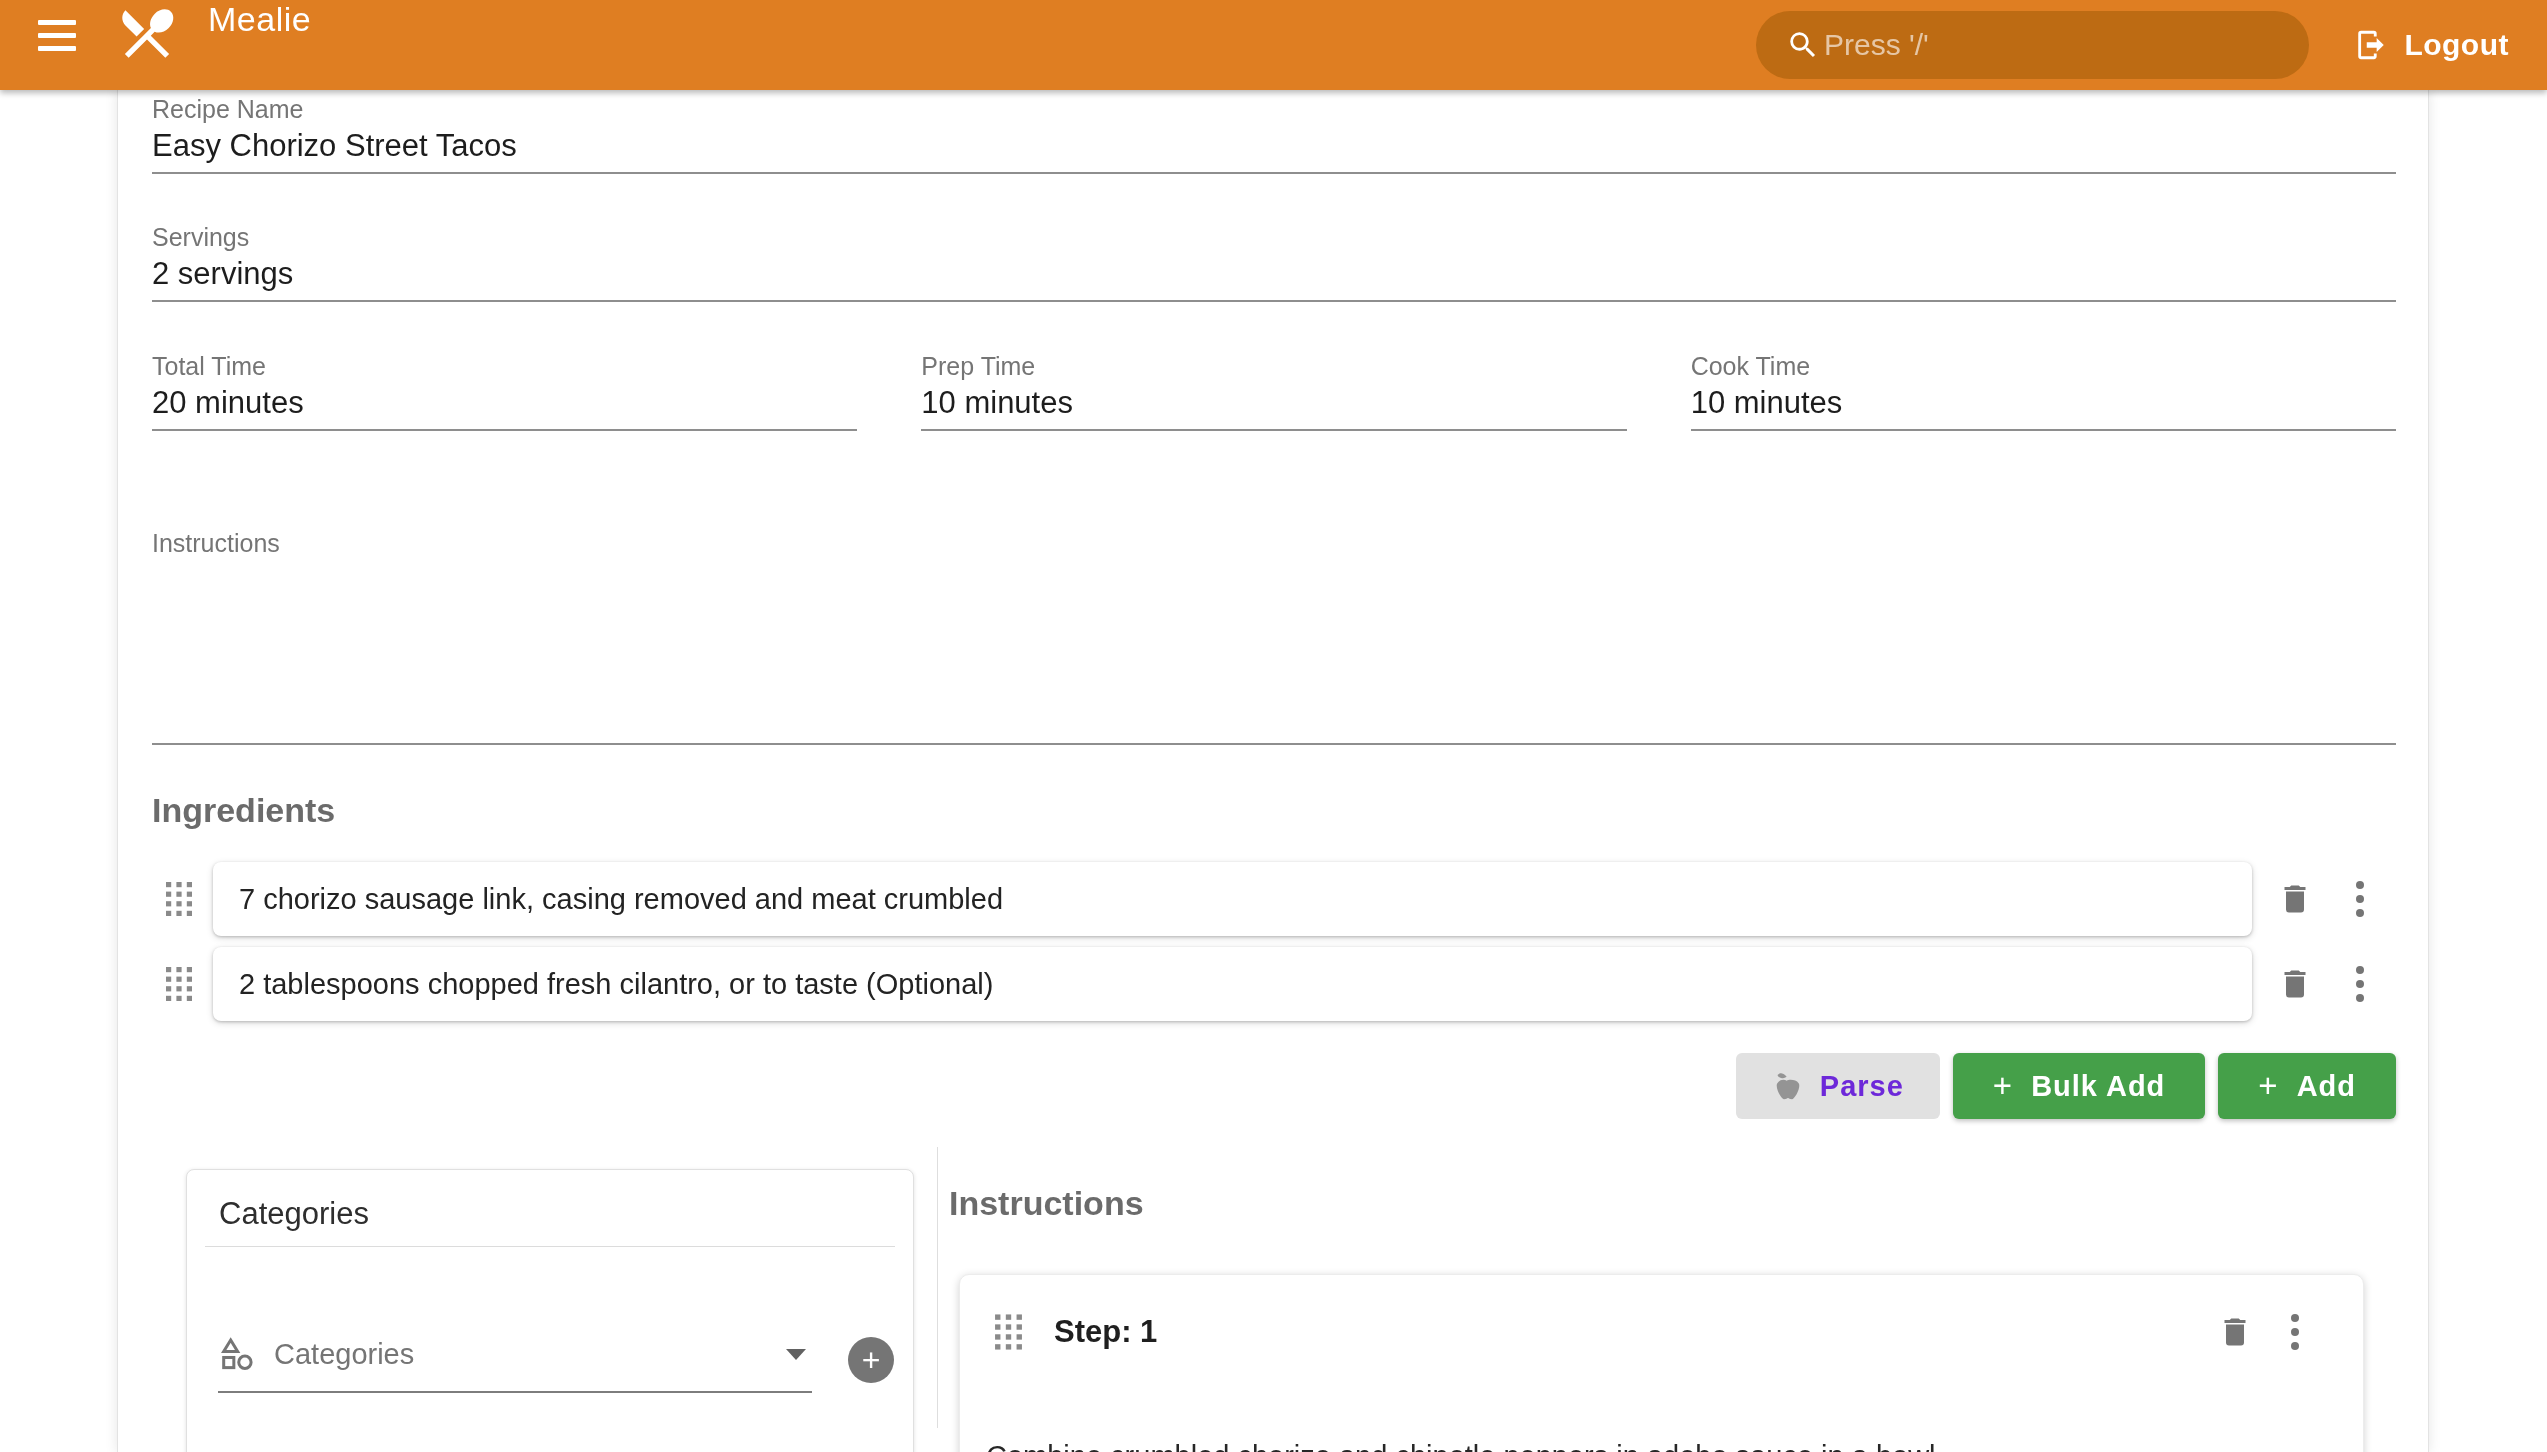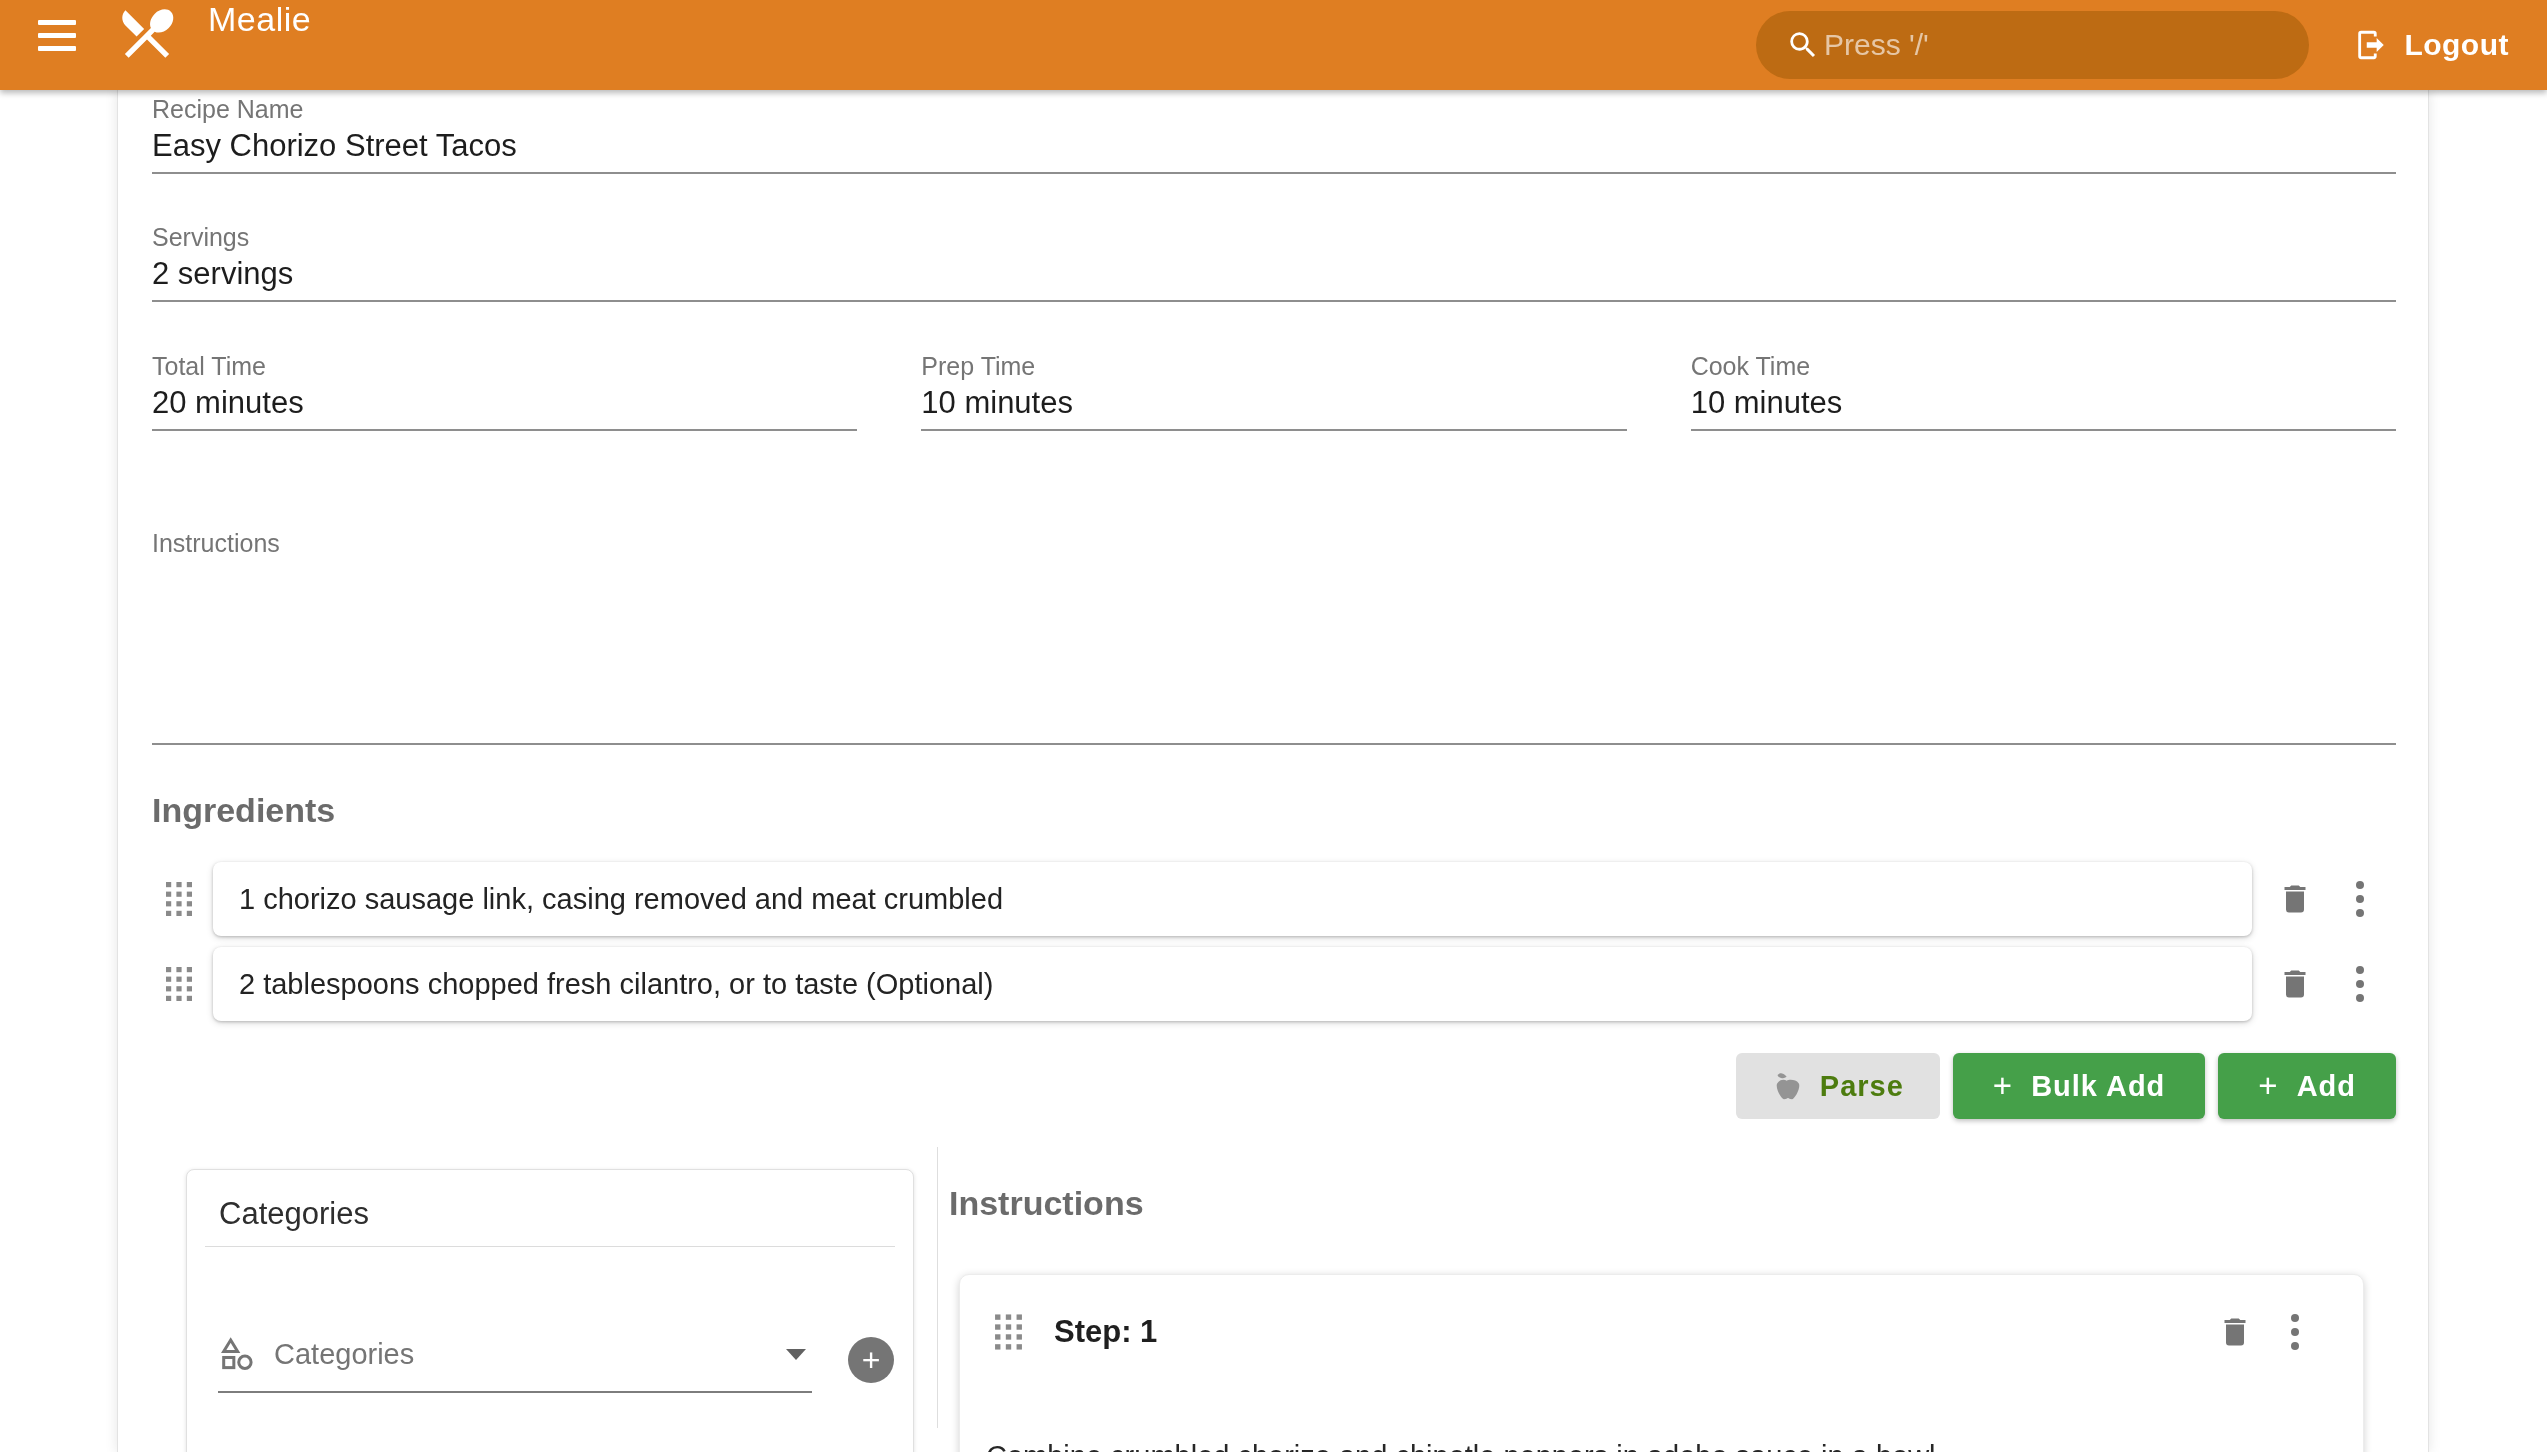--- a/index.html
+++ b/index.html
@@ -61,21 +61,21 @@
   .ing-trash { width:44px; margin-left:21px; }
   .ing-kebab { width:36px; margin-left:25px; margin-right:18px; }
   .kebab { display:flex; flex-direction:column; gap:6px; }
   .kebab i { display:block; width:8px; height:8px; border-radius:50%; background:#757575; }
 
   .actions-row { margin-top:32px; display:flex; justify-content:flex-end; gap:13px; }
   .btn { height:66px; border:none; border-radius:6px; display:flex; align-items:center;
          font-size:29px; font-weight:700; letter-spacing:1px; cursor:pointer;
          font-family:"Liberation Sans","DejaVu Sans",sans-serif; }
   .btn .plus { font-size:33px; font-weight:400; margin-right:18px; }
-  .btn-parse { background:#E1E1E1; color:#4d7c0f; padding:0 36px; gap:16px; cursor:default; }
+  .btn-parse { background:#E1E1E1; color:#6d28d9; padding:0 36px; gap:16px; cursor:default; }
   .btn-green { background:#45A049; color:#fff; padding:0 40px;
                box-shadow:0 2px 5px rgba(0,0,0,0.25); }
 
   
   .columns { margin-top:28px; display:flex; align-items:stretch; height:281px; }
   .col-left { width:786px; flex:none; border-right:1px solid #dedede;
               padding:22px 24px 0 34px; }
   .col-right { flex:1; padding:35px 32px 0 11px; }
 
   .cat-card { width:728px; height:398px; background:#fff; border:1px solid #e0e0e0;
@@ -188,21 +188,21 @@
               <rect x="1" y="10.6" width="2.6" height="2.6"></rect>
                 <rect x="6.2" y="10.6" width="2.6" height="2.6"></rect>
                 <rect x="11.4" y="10.6" width="2.6" height="2.6"></rect>
               <rect x="1" y="15.4" width="2.6" height="2.6"></rect>
                 <rect x="6.2" y="15.4" width="2.6" height="2.6"></rect>
                 <rect x="11.4" y="15.4" width="2.6" height="2.6"></rect>
             </g>
           </svg>
         </button>
         <div class="ing-card">
-          <span>1 chorizo sausage link, casing removed and meat crumbled</span>
+          <span>7 chorizo sausage link, casing removed and meat crumbled</span>
         </div>
         <button class="icon-btn ing-trash">
           <svg width="36" height="36" viewBox="0 0 24 24">
             <path fill="#757575" d="M6,19A2,2 0 0,0 8,21H16A2,2 0 0,0 18,19V7H6V19M19,4H15.5L14.5,3H9.5L8.5,4H5V6H19V4Z"></path>
           </svg>
         </button>
         <button class="icon-btn ing-kebab">
           <span class="kebab">
               <i></i>
               <i></i>

